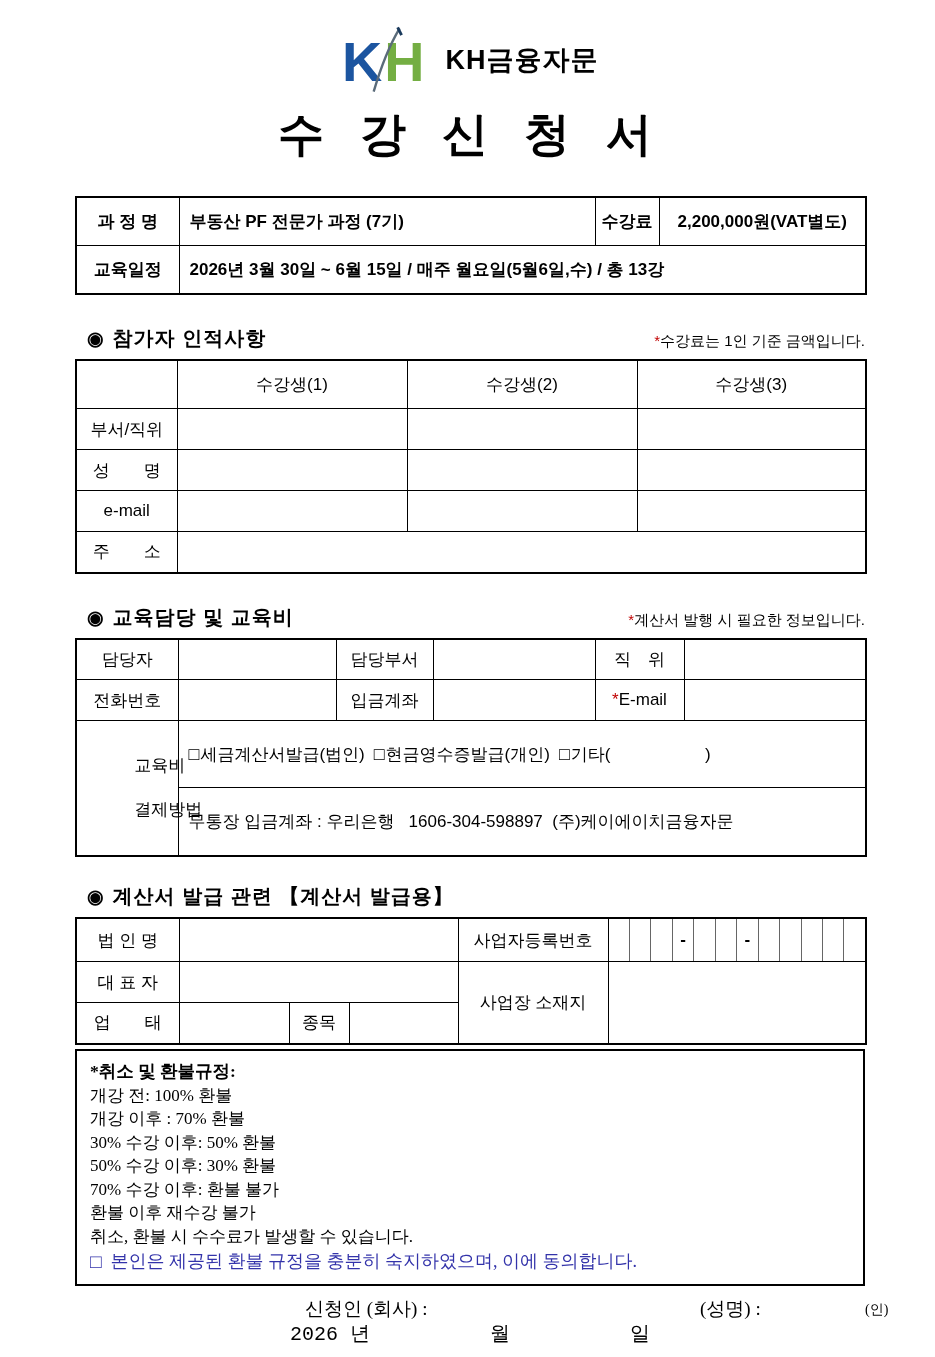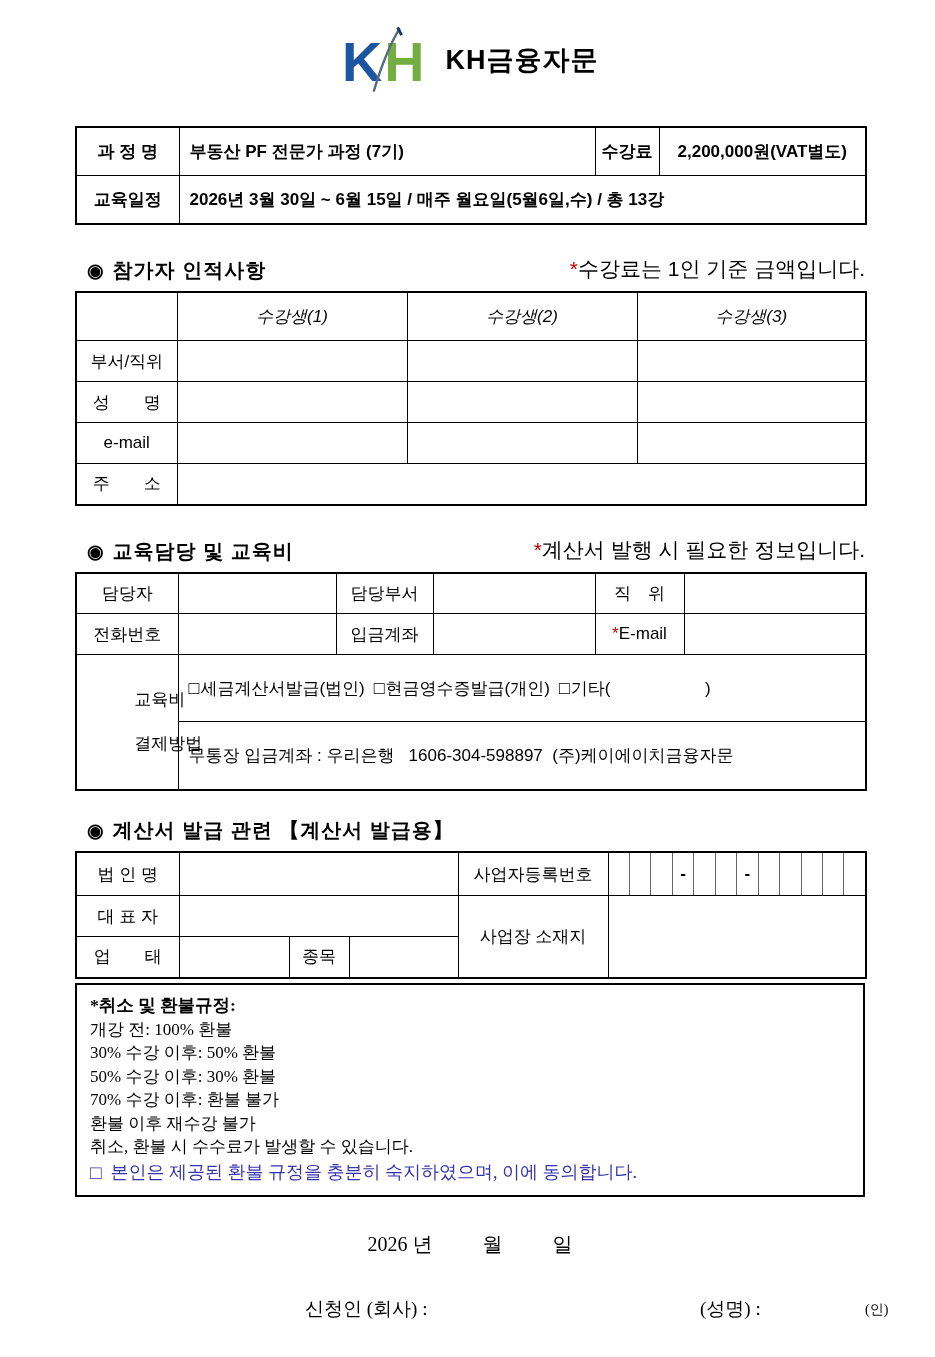--- a/index.html
+++ b/index.html
@@ -25,25 +25,25 @@
   .lbl { text-align:center; white-space:pre; padding:0 0 !important; }
   .b { font-weight:bold; }
   .center { text-align:center; }
   .course-tbl { margin-top:30px; }
   .course-tbl td { height:41px; }
 
   
   .sec { display:flex; justify-content:space-between; align-items:flex-end; margin-top:30px; margin-bottom:7px;margin-left:12px; }
   .sec-title { font-size:20px; font-weight:bold; letter-spacing:1px; }
   .sec-bullet { font-size:19px; margin-right:8px; }
-  .sec-note { font-size:21px; padding-bottom:1px; }
+  .sec-note { font-size:15px; padding-bottom:1px; }
   .red { color:#c00000; }
 
   .p-tbl td { height:42px; }
-  .p-tbl tr.hdr td { height:38px;font-style:italic; }
+  .p-tbl tr.hdr td { height:38px; }
 
   .pay-label-cell { text-align:center; line-height:22px; white-space:pre; }
   .opts { display:flex; align-items:center; gap:9px; white-space:pre; }
   .opt { display:flex; align-items:center; }
   .chk { font-size:18px; margin-right:1px; }
 
   
   .digits-cell { padding:0 !important; }
   .digits { display:flex; width:100%; height:100%; }
   .digits > div {
@@ -56,41 +56,42 @@
   .refund {
     border:2px solid #000; margin-top:4px; padding:8px 13px 9px;
     font-family:"Liberation Serif", serif; font-size:17px;
   }
   .refund-title { font-weight:bold; font-size:17.5px; line-height:25px; font-family:"Liberation Serif",serif; }
   .refund-line { line-height:23.5px; }
   .agreement { color:#3333aa; font-size:18px; line-height:27px; display:flex; align-items:center; gap:8px; }
   .agreement .chk { font-size:19px; }
 
   
-  .date-line { text-align:center; font-family:Liberation Serif, serif; font-size:20px; margin-top:34px; white-space:pre; }
+  .date-line { text-align:center; font-family:Liberation Mono, monospace; font-size:20px; margin-top:34px; white-space:pre; }
   .sig-row { position:absolute; left:0; top:1292px; width:935px; height:34px; font-family:"Liberation Serif",serif; font-size:19px; }
   .sig-applicant { position:absolute; left:305px; top:4px; }
   .sig-name { position:absolute; left:700px; top:4px; }
   .sig-seal { position:absolute; left:865px; top:9px; font-size:14px; }
 </style>
 </head>
 <body>
 
 <div class="page">
   <div class="content">
 
     <div class="logo-row">
       <svg class="logo-mark" viewBox="0 0 100 70">
         <text x="0" y="57" font-family="Liberation Sans, sans-serif" font-size="58" font-weight="bold" fill="#1c55a0">K</text>
         <text x="44" y="57" font-family="Liberation Sans, sans-serif" font-size="58" font-weight="bold" fill="#74ae43">H</text>
         <path d="M60,2 C48,22 40,44 33,68" stroke="#5a6b7a" stroke-width="2.5" fill="none"></path>
         <path d="M58,1 l4,8" stroke="#1a3a5c" stroke-width="3" fill="none"></path>
       </svg>
       <span class="logo-text">KH금융자문</span>
     </div>
+    <div class="doc-title">수 강 신 청 서</div>
 
     <table class="tbl course-tbl">
       <colgroup>
           <col style="width:103px">
           <col style="width:416px">
           <col style="width:64px">
           <col style="width:207px">
         </colgroup>
       <tbody>
           <tr>
@@ -253,20 +254,21 @@
         <td></td>
         <td class="lbl">종목</td>
         <td></td>
       </tr>
     </tbody>
       </table>
 
     <div class="refund">
       <div class="refund-title">*취소 및 환불규정:</div>
       <div class="refund-line">개강 전: 100% 환불</div>
+      <div class="refund-line">개강 이후 : 70% 환불</div>
       <div class="refund-line">30% 수강 이후: 50% 환불</div>
       <div class="refund-line">50% 수강 이후: 30% 환불</div>
       <div class="refund-line">70% 수강 이후: 환불 불가</div>
       <div class="refund-line">환불 이후 재수강 불가</div>
       <div class="refund-line">취소, 환불 시 수수료가 발생할 수 있습니다.</div>
       <div class="agreement">
         <span class="chk">□</span>
         <span>본인은 제공된 환불 규정을 충분히 숙지하였으며, 이에 동의합니다.</span>
       </div>
     </div>

